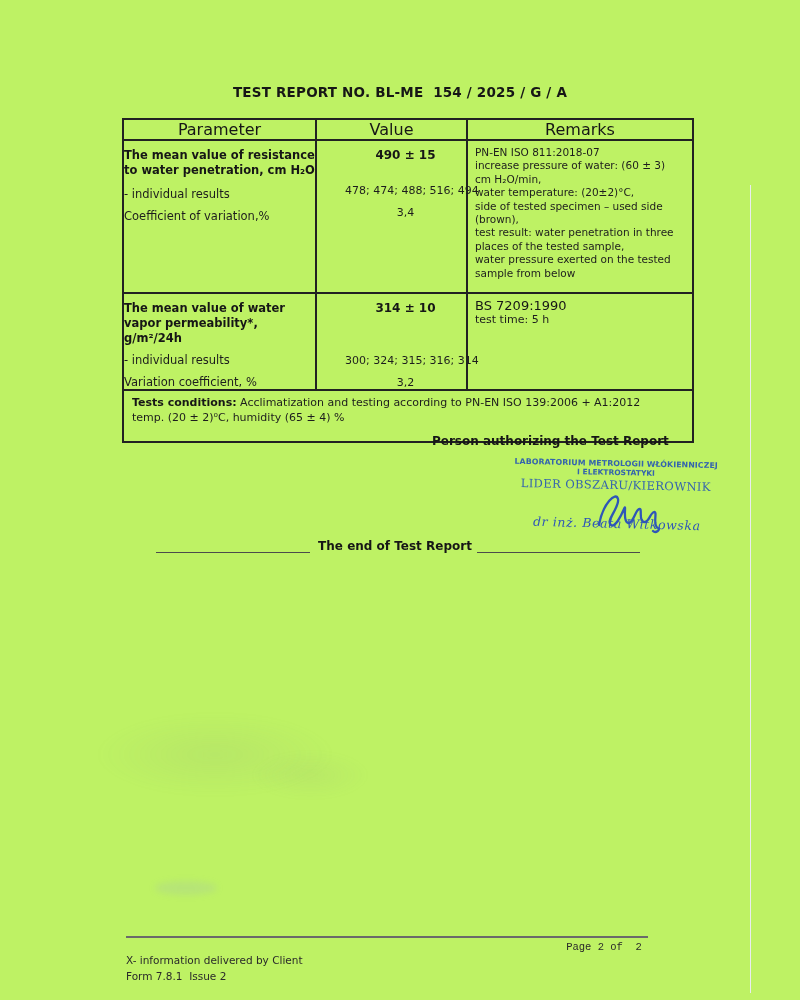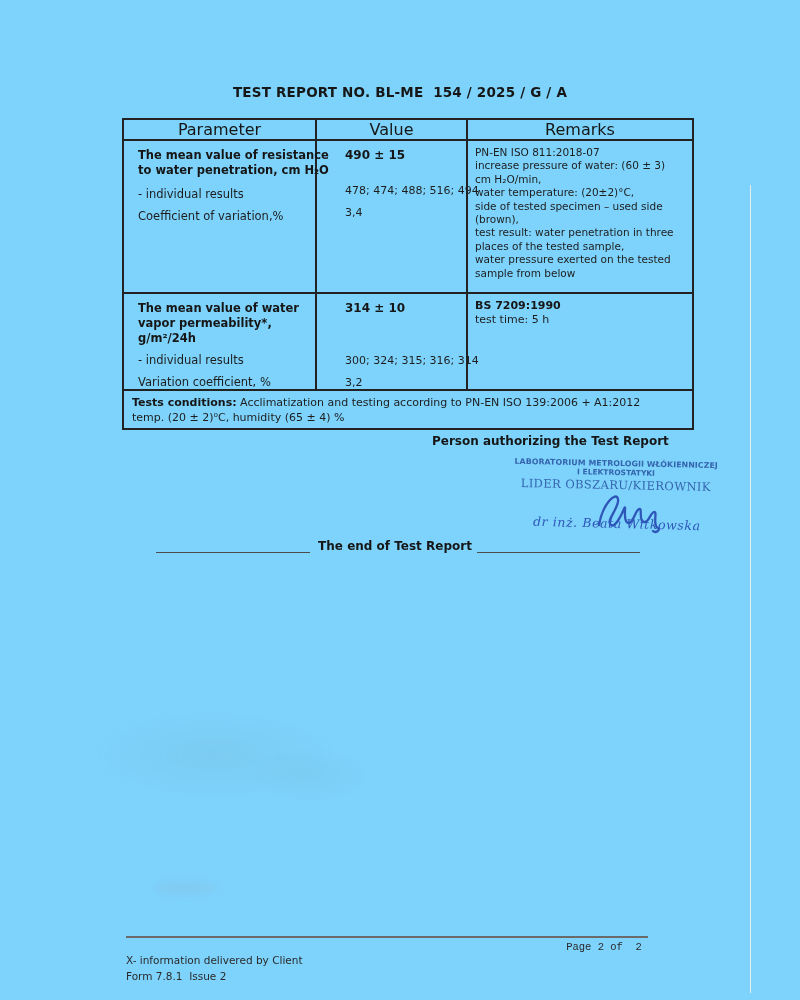--- a/index.html
+++ b/index.html
@@ -1,49 +1,49 @@
 <!DOCTYPE html>
 <html><head>
 <meta charset="utf-8">
 <style>
   * { margin:0; padding:0; box-sizing:border-box; }
   html,body { background:#ffffff; }
   .page {
-    position:relative; width:800px; height:1000px; background:#7dd3fc;
+    position:relative; width:800px; height:1000px; background:#bef264;
     font-family:"DejaVu Sans", sans-serif; color:#1d1d1d; overflow:hidden;
   }
   .doc-title {
     position:absolute; top:84px; left:0; width:800px; text-align:center;
     font-size:13.5px; font-weight:bold; letter-spacing:0.2px; white-space:pre;
     color:#161616;
   }
   table.rpt {
     position:absolute; left:122px; top:118px; border-collapse:collapse;
     table-layout:fixed; width:570px;
   }
   table.rpt td, table.rpt th { border:2px solid #222; vertical-align:top; }
   table.rpt th {
     height:16px; vertical-align:middle; text-align:center;
     font-size:16px; font-weight:normal; color:#161616;
   }
   .col-param { width:193px; } .col-value { width:151px; } .col-remarks { width:226px; }
-  tr.row1 { height:138px; } tr.row2 { height:97px; } tr.rowcond { height:39px; }
-  .cell-param { padding:7px 4px 0 14px;border-radius:10px; }
+  tr.row1 { height:138px; } tr.row2 { height:97px; } tr.rowcond { height:52px; }
+  .cell-param { padding:7px 4px 0 0;border-radius:10px; }
   .param-title div { font-weight:bold; font-size:11.5px; line-height:15px; white-space:nowrap; color:#161616; }
   .param-item { font-size:11.5px; line-height:14px; white-space:nowrap; }
   .r1-item1 { margin-top:9px; } .r1-item2 { margin-top:8px; }
   .r2-item1 { margin-top:7px; } .r2-item2 { margin-top:8px; }
-  .cell-value { padding-top:7px;padding-left:28px; }
+  .cell-value { text-align:center; padding-top:7px;padding-left:28px; }
   .v-mean { font-weight:bold; font-size:12px; line-height:15px; color:#161616; }
   .v-results { font-size:11px; white-space:nowrap; line-height:14px; }
   .r1-results { margin-top:21px; } .r1-cv { margin-top:8px; font-size:11px; }
   .r2-results { margin-top:38px; } .r2-cv { margin-top:8px; font-size:11px; }
   .cell-remarks { padding:5px 2px 12px 7px; }
   .remark-line { font-size:10.5px; line-height:13.4px; white-space:nowrap; }
-  .remark-bold { font-weight:bold; font-size:11px; line-height:14px; white-space:nowrap; color:#161616; }
+  .remark-bold { font-weight:normal; font-size:13px; line-height:14px; white-space:nowrap; color:#161616; }
   .remark-sub { font-size:11px; line-height:14px; white-space:nowrap; }
   .cell-cond { padding:4px 8px 0 8px; font-size:11px; line-height:15px; }
   .cond-label { font-weight:bold; color:#161616; }
   .auth-heading {
     position:absolute; left:432px; top:434px; font-size:12px; font-weight:bold;
     white-space:nowrap; color:#161616;
   }
   .stamp {
     position:absolute; left:514px; top:459px; width:204px; text-align:center;
     transform:rotate(1.2deg);

